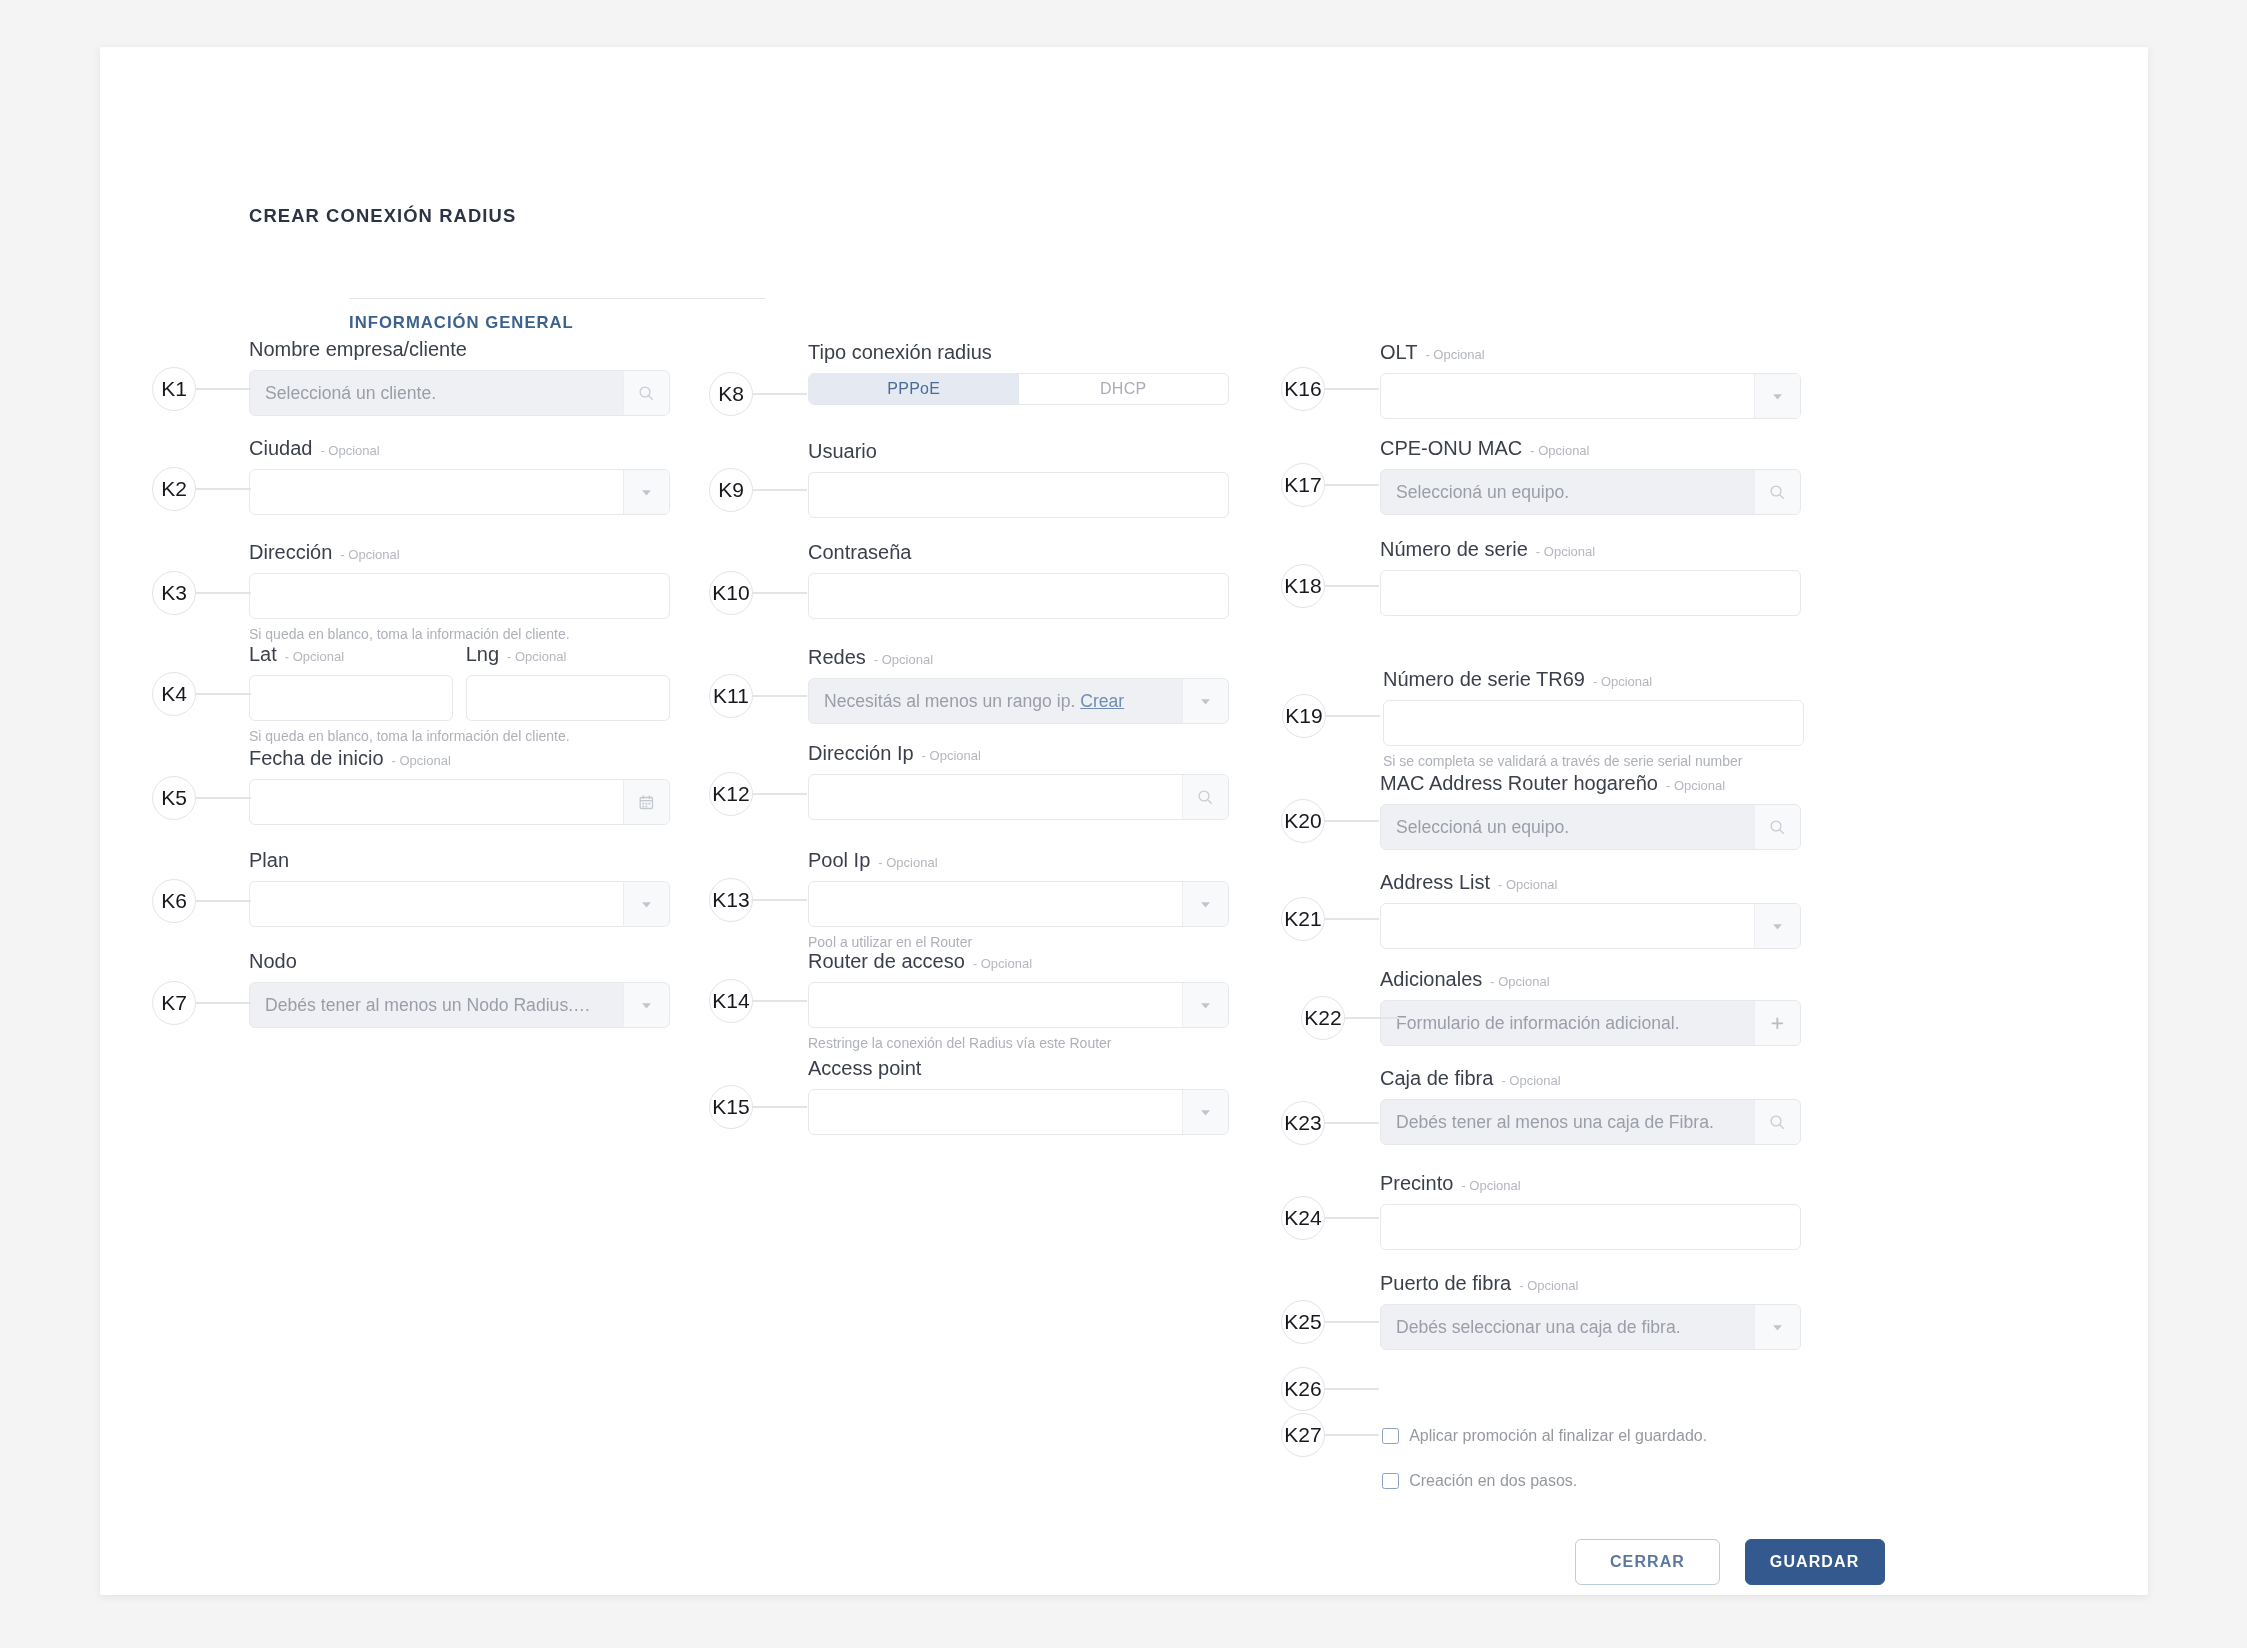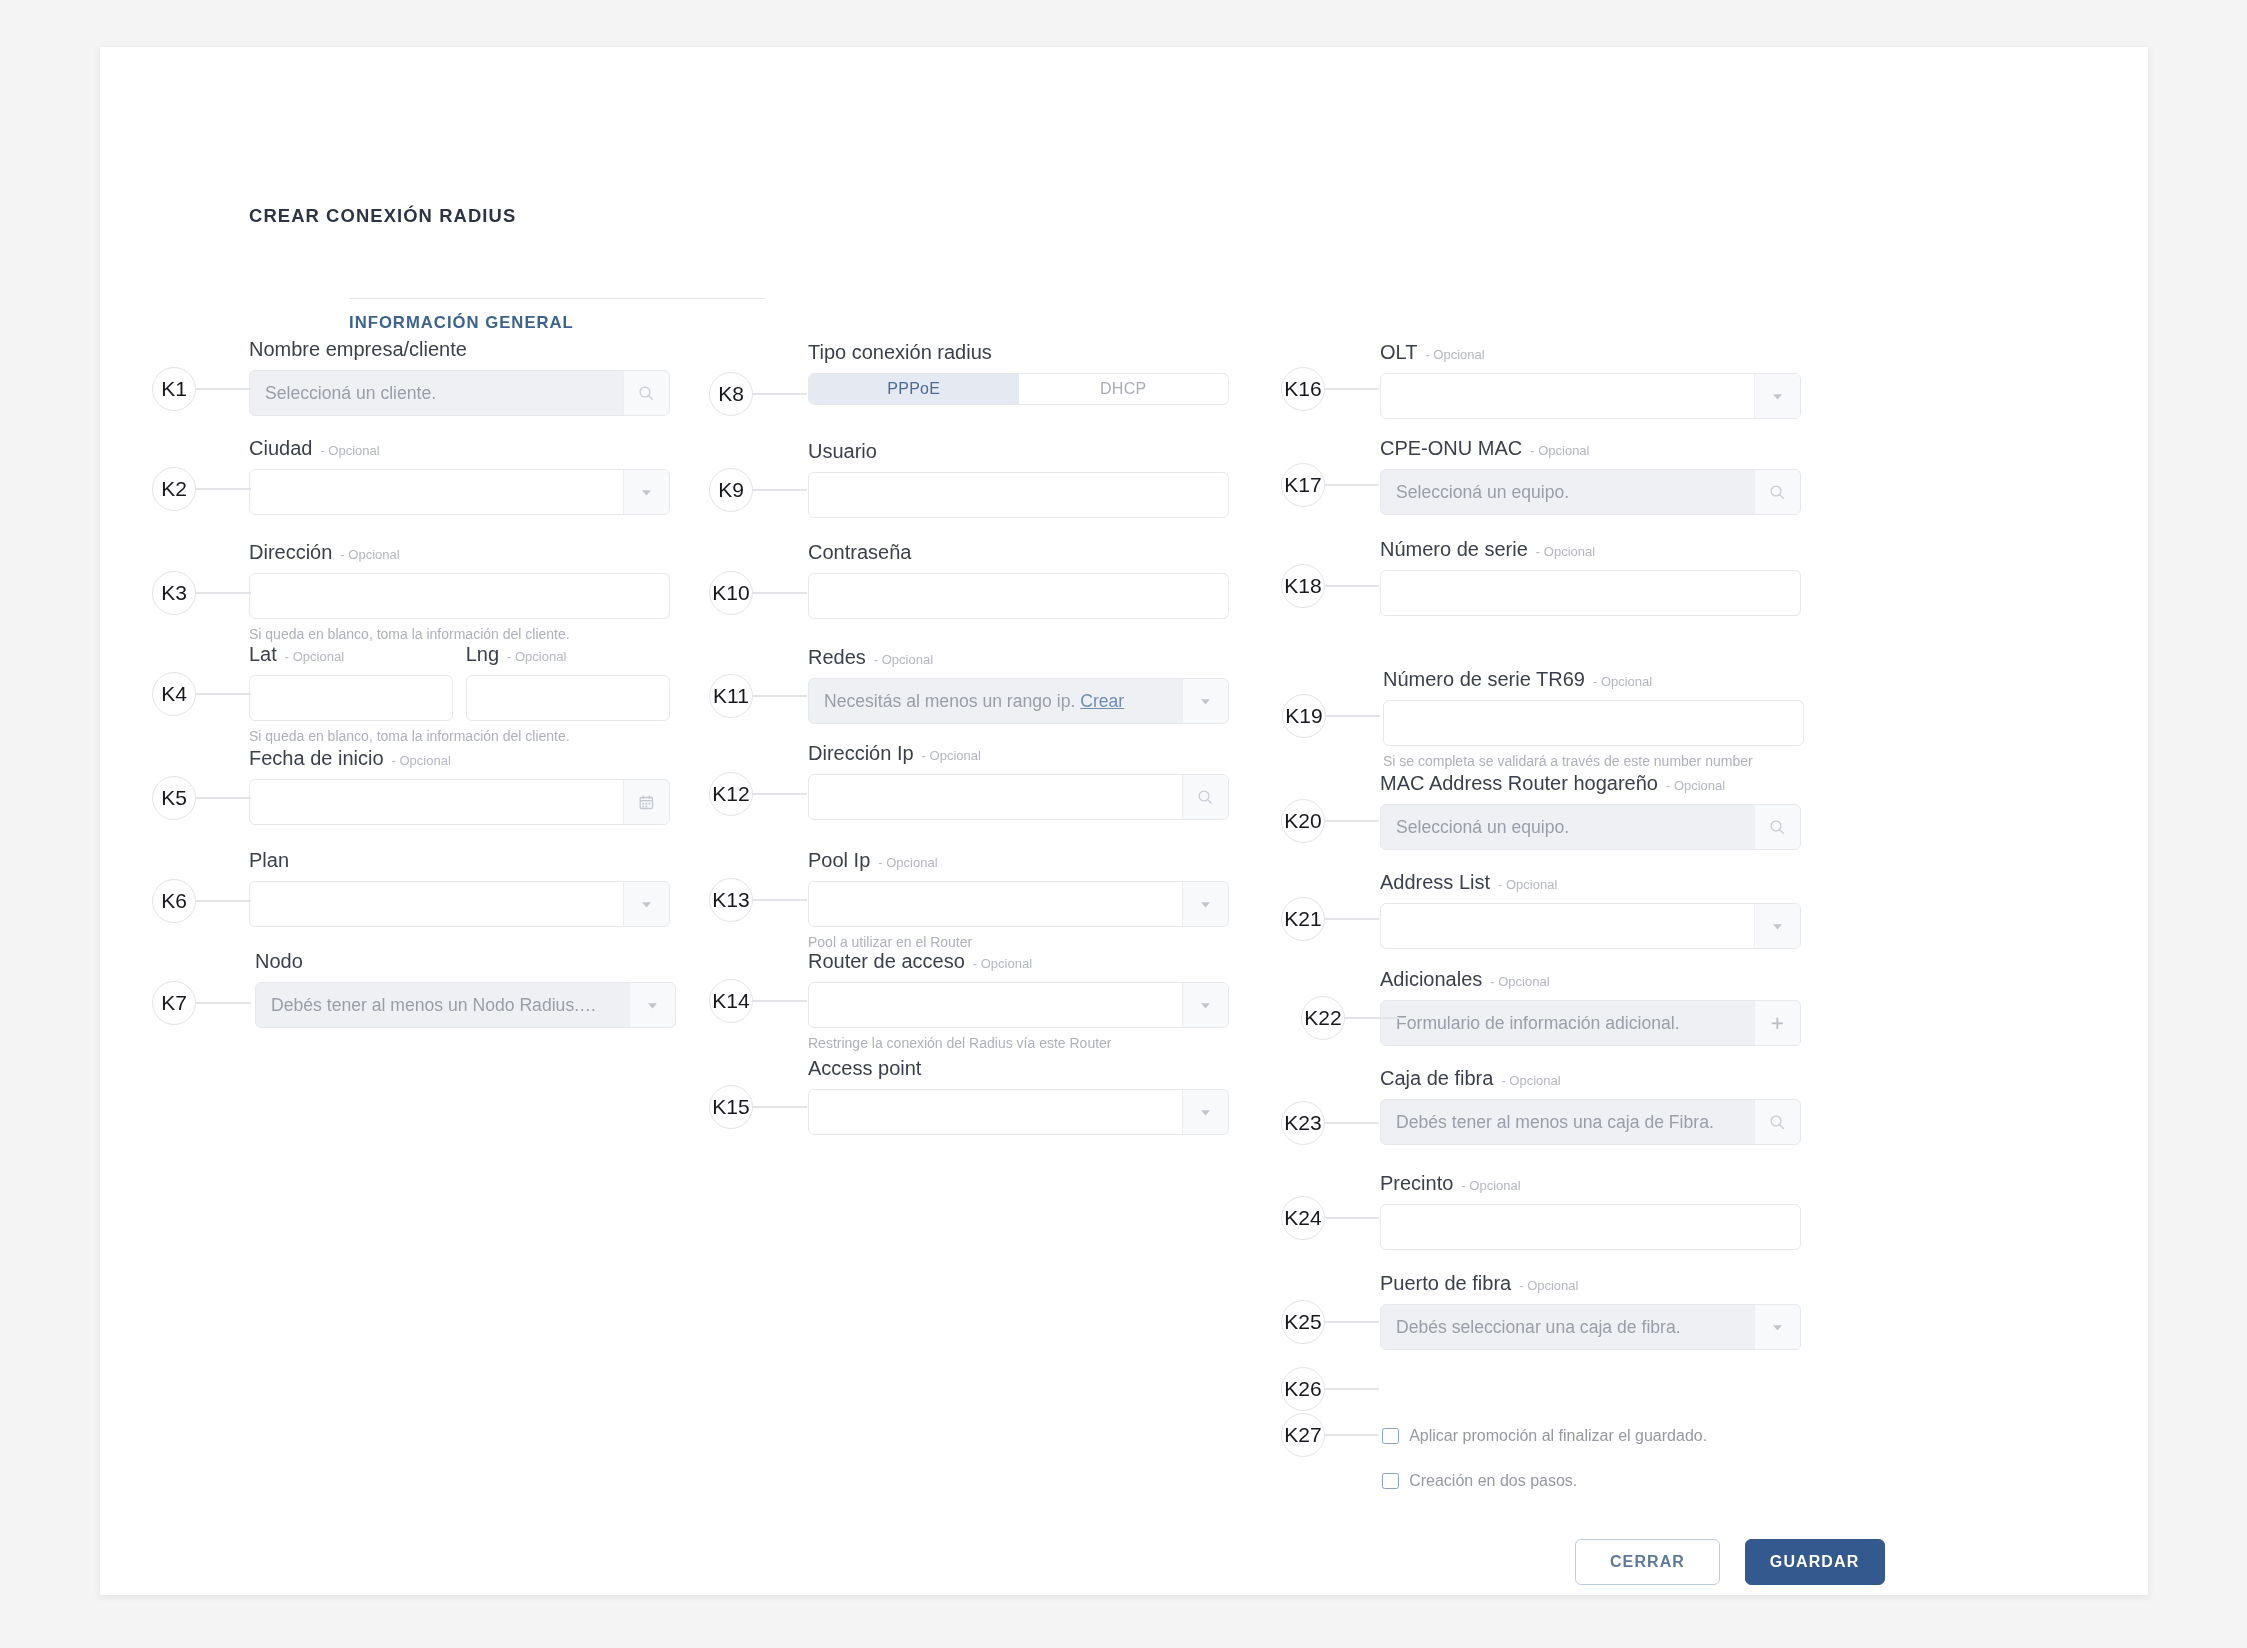--- a/index.html
+++ b/index.html
@@ -227,21 +227,21 @@
       <div class="control">
         <div class="txt dark"></div>
         <div class="addon">
           <svg width="15" height="15" viewBox="0 0 17 17">
               <polygon points="3.5,6 13.5,6 8.5,12" fill="#c2c5cc"></polygon>
             </svg>
         </div>
       </div>
     </div>
 
-    <div class="field" style="left:155px; top:902px;">
+    <div class="field" style="left:149px; top:902px;">
       <div class="label">
         <span>Nodo</span>
       </div>
       <div class="control filled">
         <div class="txt">
           <span>Debés tener al menos un Nodo Radius.</span>
           <span class="link">Crear</span>
         </div>
         <div class="addon">
           <svg width="15" height="15" viewBox="0 0 17 17">
@@ -401,21 +401,21 @@
     </div>
 
     <div class="field" style="left:1283px; top:620px; width:421px;">
       <div class="label">
         <span>Número de serie TR69</span>
         <span class="opt">- Opcional</span>
       </div>
       <div class="control">
         <div class="txt dark"></div>
       </div>
-      <div class="hint">Si se completa se validará a través de este number number</div>
+      <div class="hint">Si se completa se validará a través de serie serial number</div>
     </div>
 
     <div class="field" style="left:1280px; top:724px; width:421px;">
       <div class="label">
         <span>MAC Address Router hogareño</span>
         <span class="opt">- Opcional</span>
       </div>
       <div class="control filled">
         <div class="txt">Seleccioná un equipo.</div>
         <div class="addon">

